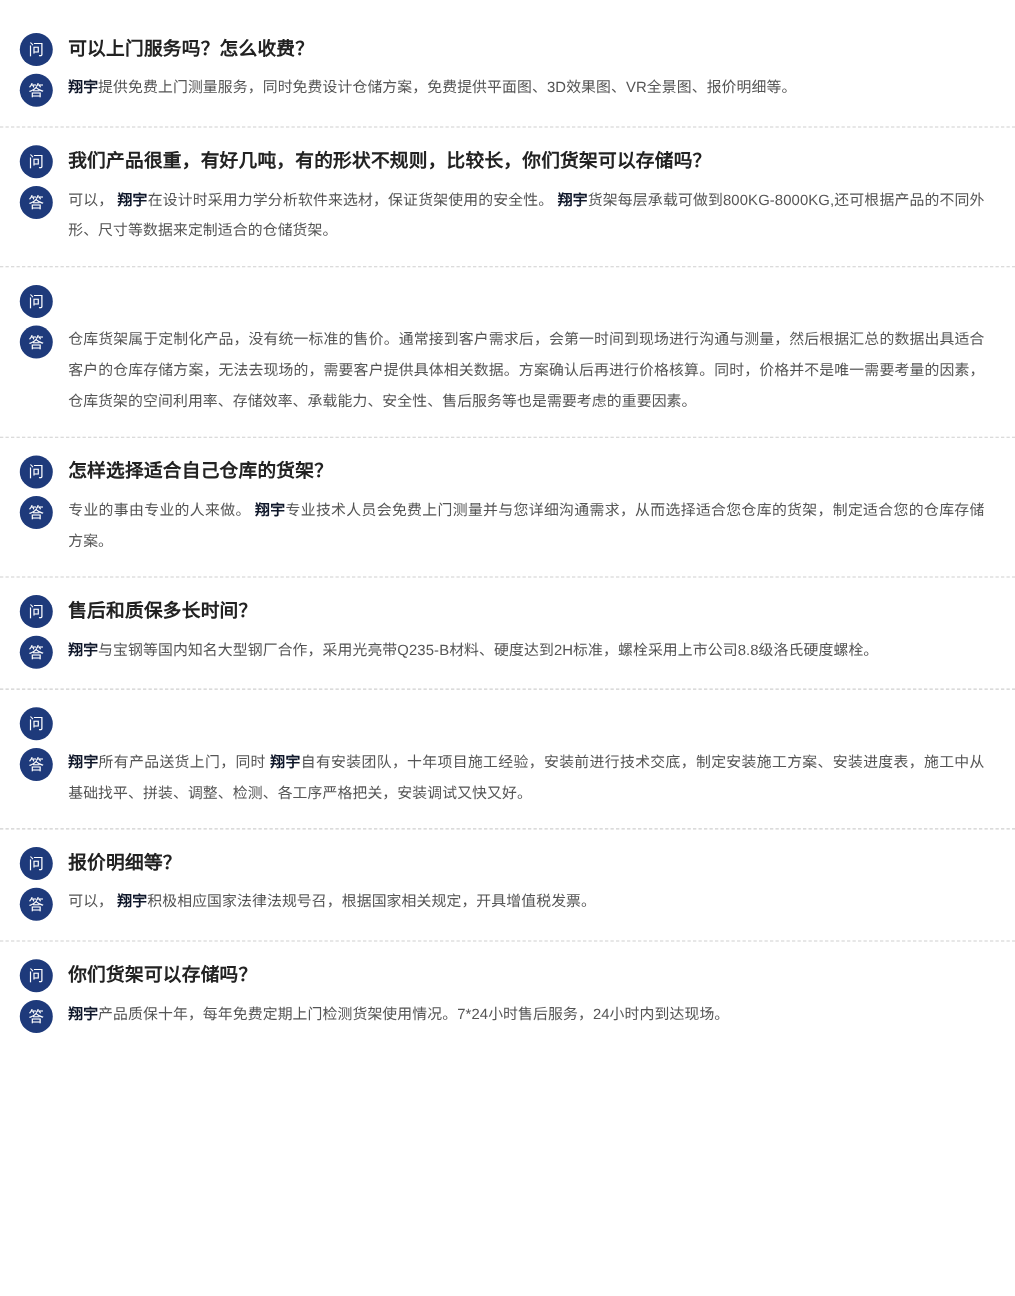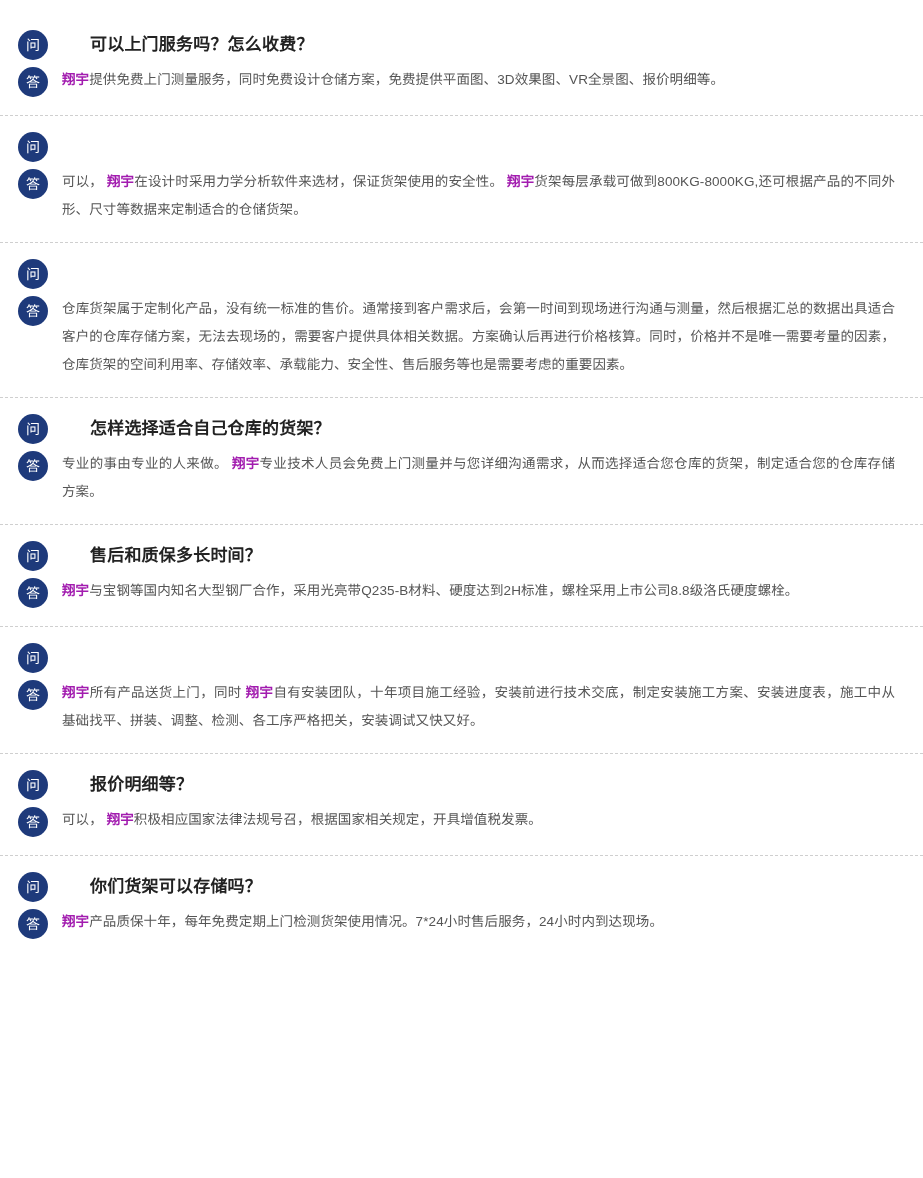--- a/index.html
+++ b/index.html
@@ -51,33 +51,32 @@
   }
   .badge.answer {
     margin-top: 1px;
   }
   .q-text {
     font-size: 17px;
     font-weight: bold;
     color: #222222;
     line-height: 30px;
     letter-spacing: 0.2px;
-    margin-left: 28px;
   }
   .a-text {
     font-size: 13.5px;
     line-height: 28px;
     color: #555555;
     text-align: justify;
     letter-spacing: 0.1px;
     padding-right: 6px;
   }
   .a-text b {
     font-weight: bold;
-    color: #a21caf;
+    color: #0f172a;
   }
   .q-block {
     margin-bottom: 6px;
   }
 </style>
 </head>
 <body>
 
 <div class="faq-list" id="faq-list">
     <div class="faq-item">
@@ -86,20 +85,21 @@
         <div class="q-text">可以上门服务吗？怎么收费？</div>
       </div>
       <div class="row answer">
         <span class="badge answer">答</span>
         <div class="a-text"><b>翔宇</b>提供免费上门测量服务，同时免费设计仓储方案，免费提供平面图、3D效果图、VR全景图、报价明细等。</div>
       </div>
     </div>
     <div class="faq-item">
       <div class="row question q-block">
         <span class="badge">问</span>
+        <div class="q-text">我们产品很重，有好几吨，有的形状不规则，比较长，你们货架可以存储吗？</div>
       </div>
       <div class="row answer">
         <span class="badge answer">答</span>
         <div class="a-text">可以， <b>翔宇</b>在设计时采用力学分析软件来选材，保证货架使用的安全性。 <b>翔宇</b>货架每层承载可做到800KG-8000KG,还可根据产品的不同外形、尺寸等数据来定制适合的仓储货架。</div>
       </div>
     </div>
     <div class="faq-item">
       <div class="row question q-block">
         <span class="badge">问</span>
       </div>

